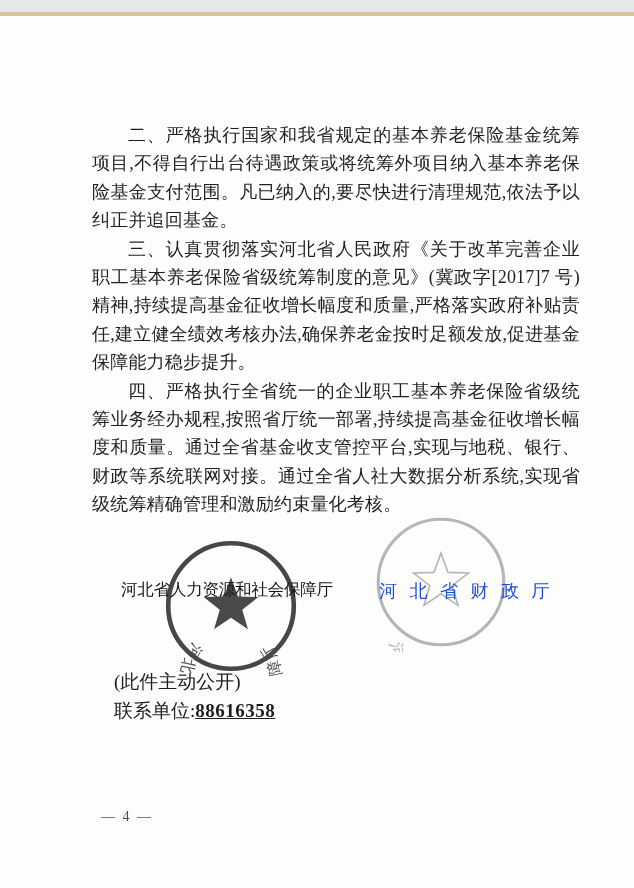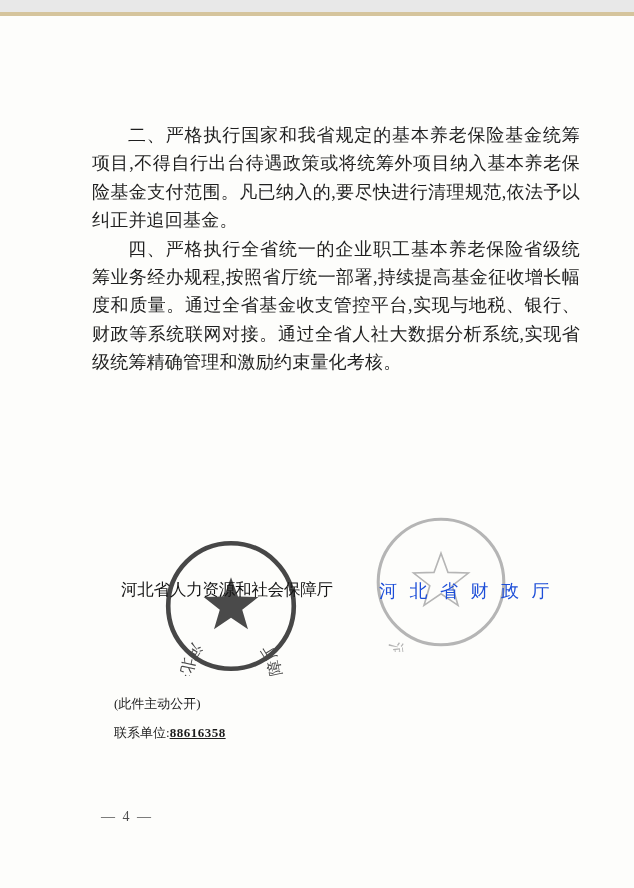--- a/index.html
+++ b/index.html
@@ -43,39 +43,40 @@
   }
   .sig-right {
     position:absolute; left:379px; top:567px; z-index:2;
     font-size:18px; color:#1d4ed8; letter-spacing:4px; white-space:nowrap;
   }
   .doc-date {
     position:absolute; left:379px; top:621px; z-index:2;
     font-size:18px; font-weight:700; color:#161616; white-space:nowrap;
   }
   .doc-footer {
-    position:absolute; left:114px; top:677px;
-    font-size:13px; line-height:29.3px; color:#1d1d1d;
+    position:absolute; left:114px; top:655px;
+    font-size:19px; line-height:29.3px; color:#1d1d1d;
   }
   .phone-value { font-weight:700; letter-spacing:0.5px;text-decoration:underline; }
   .page-number {
     position:absolute; left:84px; top:797px; width:86px;
     text-align:center; font-size:14px; color:#4f4f4f;
     letter-spacing:2px; white-space:nowrap;
   }
 </style>
 </head>
 <body>
 
 <div class="page">
 
   <div class="top-strip"></div>
 
   <main class="doc-body">
     <p class="para">二、严格执行国家和我省规定的基本养老保险基金统筹项目,不得自行出台待遇政策或将统筹外项目纳入基本养老保险基金支付范围。凡已纳入的,要尽快进行清理规范,依法予以纠正并追回基金。</p>
+    <p class="para">三、认真贯彻落实河北省人民政府《关于改革完善企业职工基本养老保险省级统筹制度的意见》(冀政字[2017]7 号)精神,持续提高基金征收增长幅度和质量,严格落实政府补贴责任,建立健全绩效考核办法,确保养老金按时足额发放,促进基金保障能力稳步提升。</p>
     <p class="para">四、严格执行全省统一的企业职工基本养老保险省级统筹业务经办规程,按照省厅统一部署,持续提高基金征收增长幅度和质量。通过全省基金收支管控平台,实现与地税、银行、财政等系统联网对接。通过全省人社大数据分析系统,实现省级统筹精确管理和激励约束量化考核。</p>
   </main>
 
   <svg class="seal seal-left" viewBox="0 0 136 136">
     <circle class="ring-dark" cx="68" cy="68" r="61"></circle>
     <path id="sealArcL" class="seal-arc" d="M 34.1 101.9 A 48 48 0 1 0 101.9 101.9"></path>
     <text class="seal-text-dark">
       <textPath href="#sealArcL" startOffset="50%" text-anchor="middle">河北省人力资源和社会保障厅</textPath>
     </text>
     <polygon class="star-dark" points="68,40 74.8,58.7 94.6,59.3 78.9,71.6 84.5,90.7 68,79.5 51.5,90.7 57.1,71.6 41.4,59.3 61.2,58.7"></polygon>

